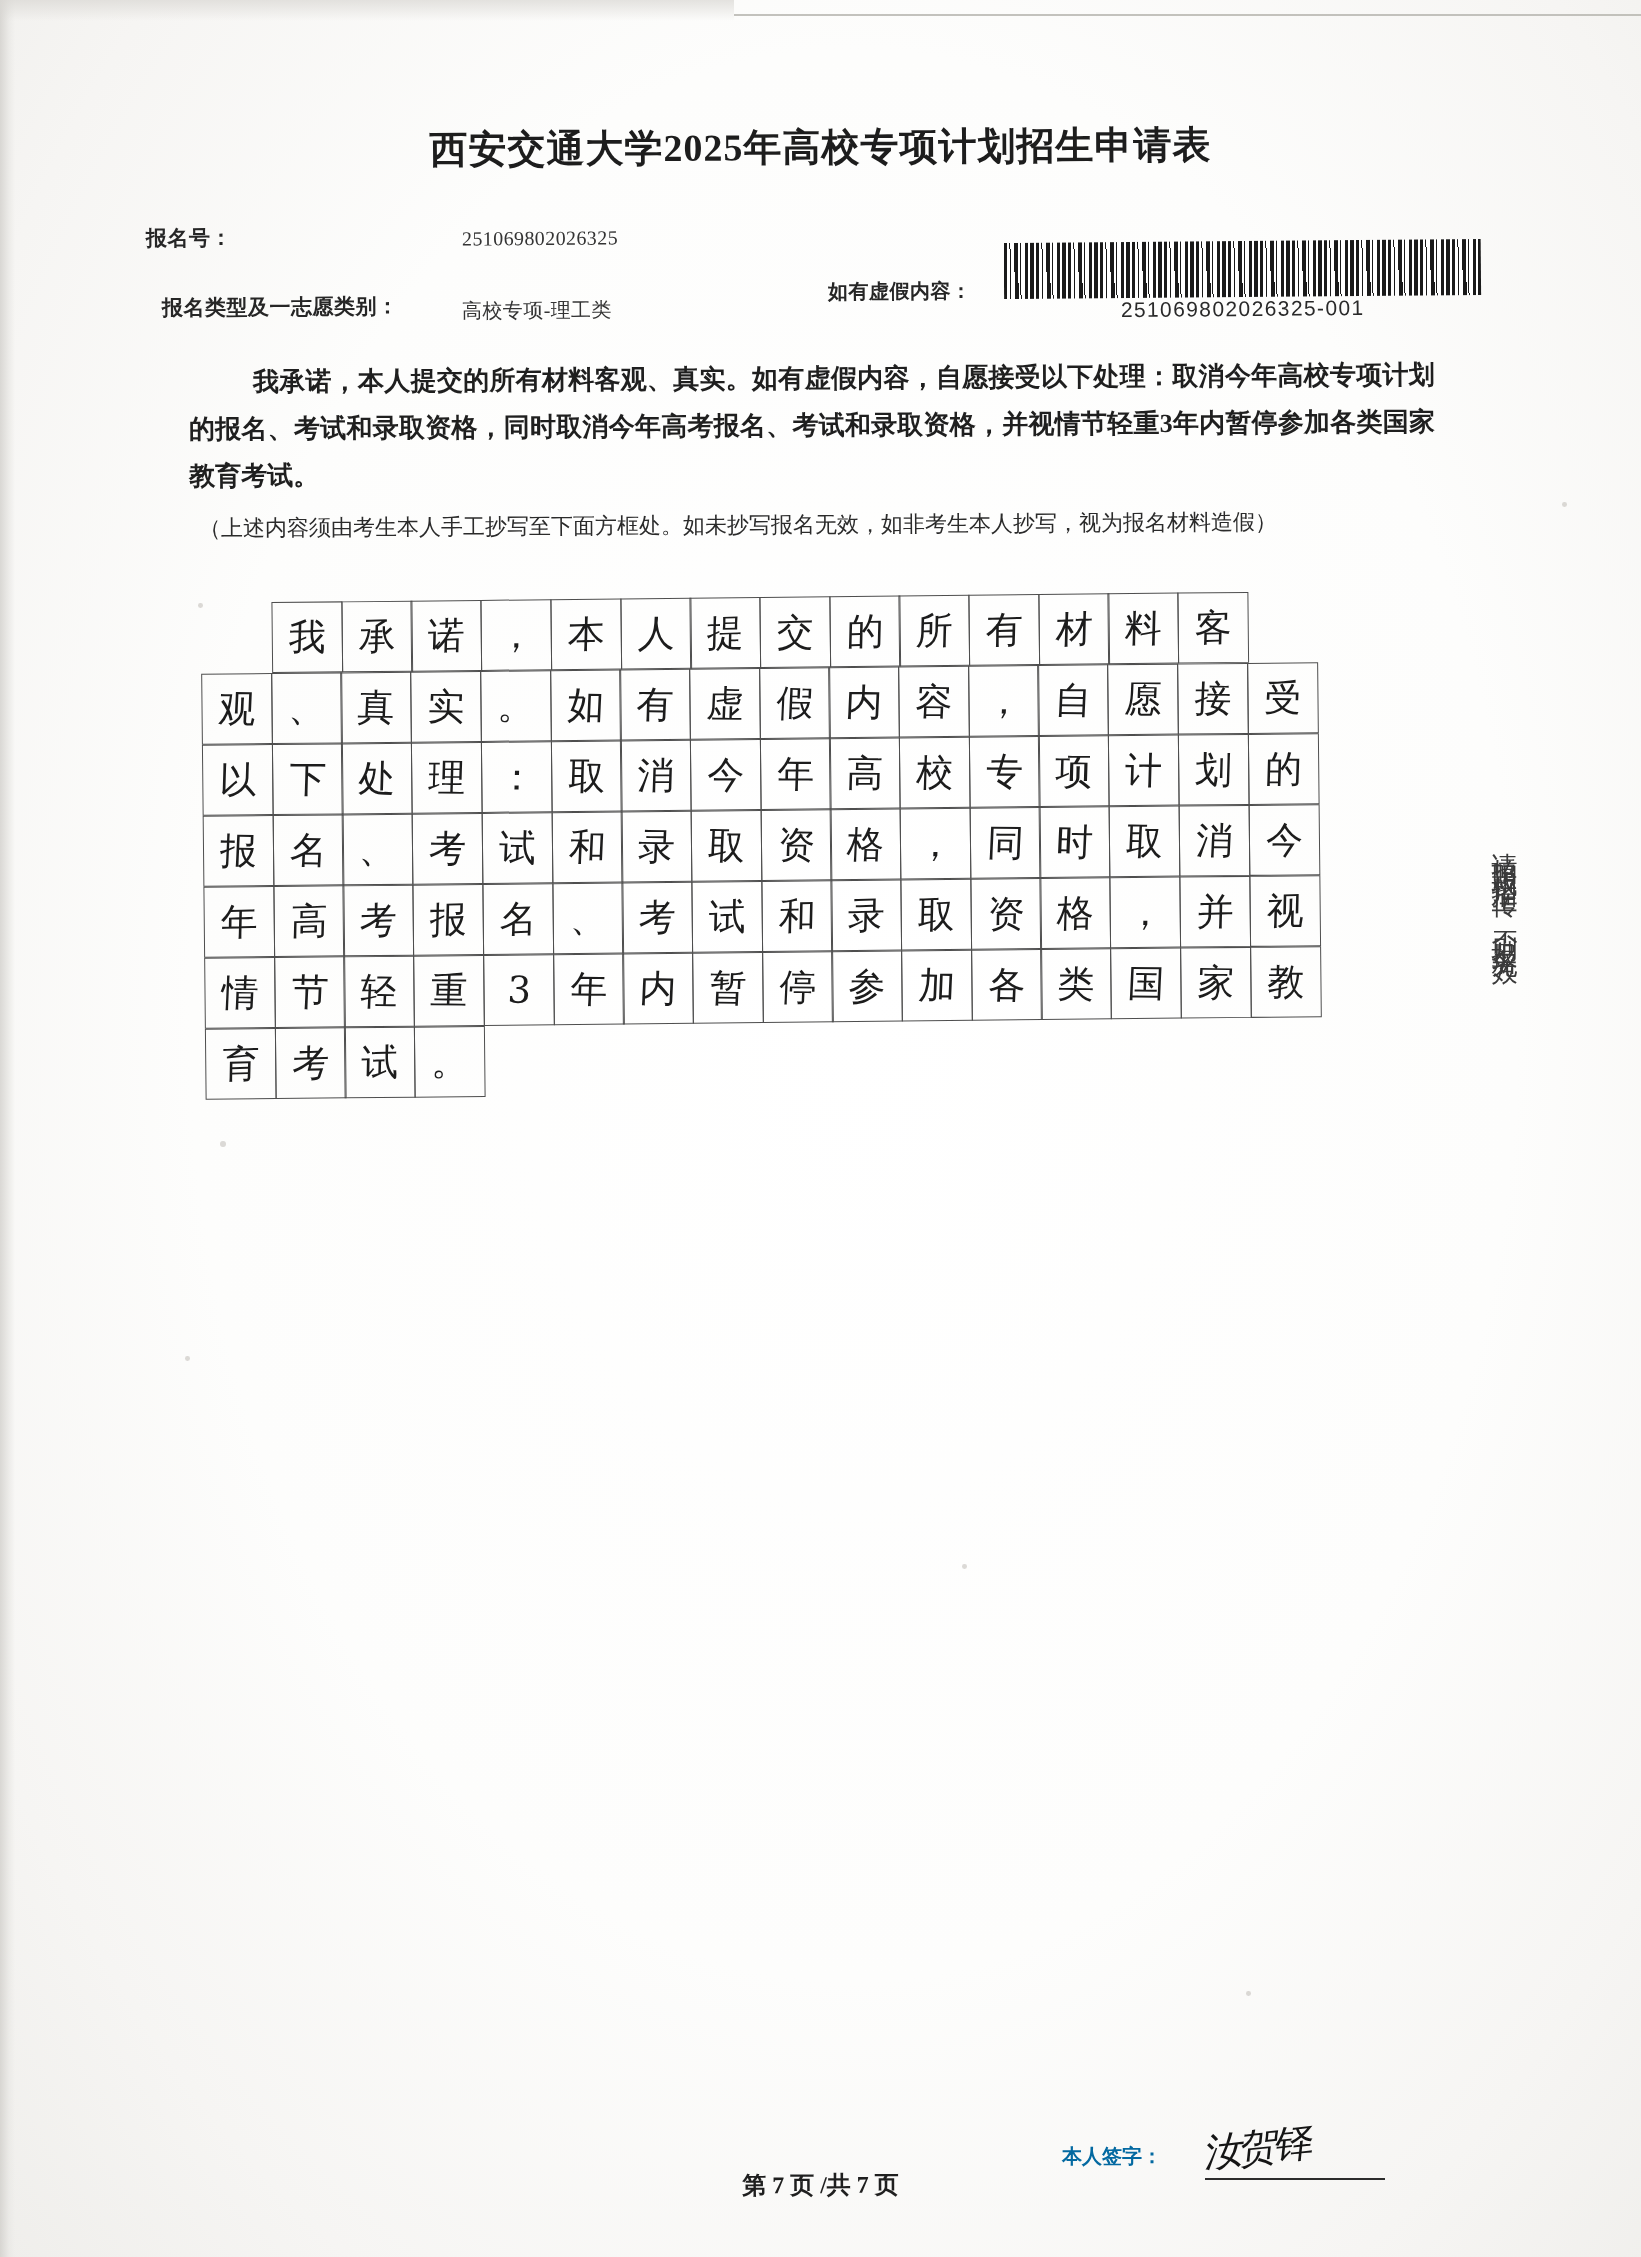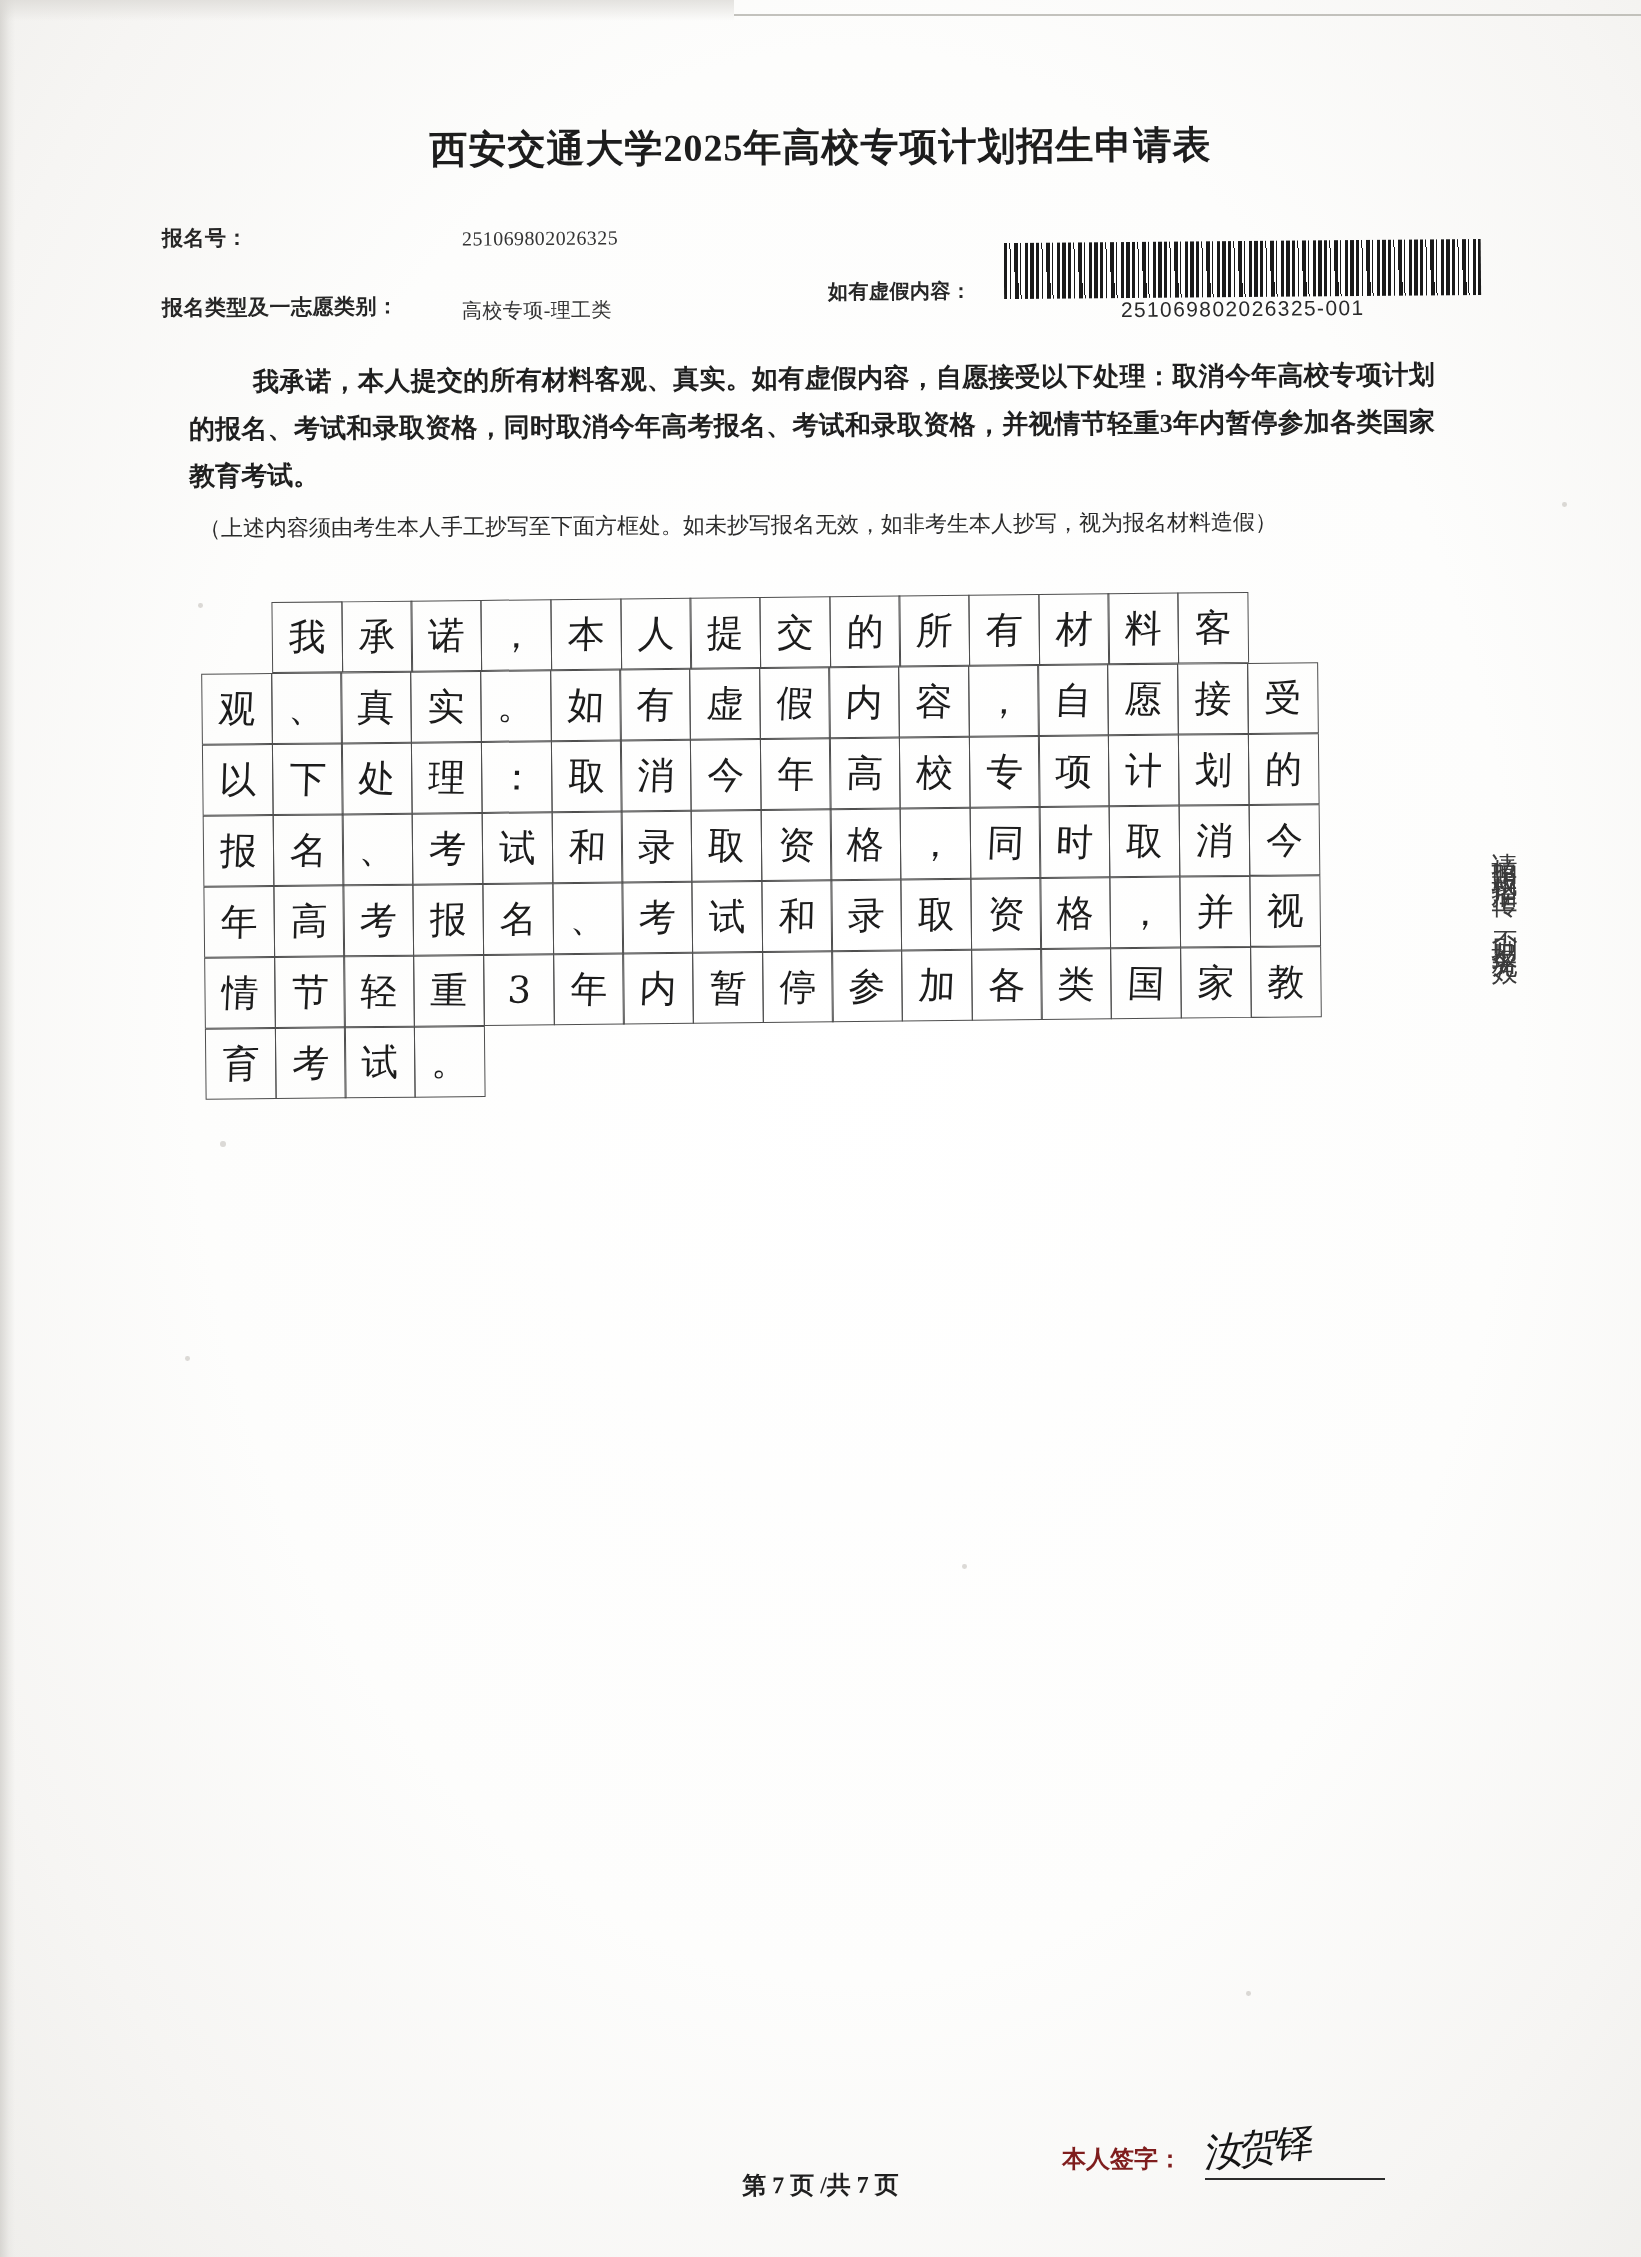--- a/index.html
+++ b/index.html
@@ -77,21 +77,21 @@
     color: #262626;
     letter-spacing: 0.5px;
   }
   .val {
     position: absolute;
     font-family: "Liberation Serif", serif;
     font-size: 20px;
     color: #343434;
     letter-spacing: 0.4px;
   }
-  #reg-no-label  { left: 162px; top: 224px; transform: rotate(-0.4deg); }
+  #reg-no-label  { left: 146px; top: 224px; transform: rotate(-0.4deg); }
   #reg-no-value  { left: 462px; top: 227px; transform: rotate(-0.4deg); }
   #type-label    { left: 162px; top: 293px; transform: rotate(-0.4deg); }
   #type-value    { left: 462px; top: 297px; transform: rotate(-0.4deg); }
   #form-no-label { left: 828px; top: 278px; transform: rotate(-0.4deg); font-size: 20px; }
 
   
   .barcode-box {
     position: absolute;
     left: 1004px; top: 241px;
     width: 477px; height: 83px;
@@ -194,22 +194,22 @@
     text-orientation: upright;
     height: 502px;
   }
 
   
   .sign-label {
     position: absolute;
     left: 1062px; top: 2143px;
     font-family: "Liberation Serif", serif;
     font-weight: bold;
-    font-size: 24px;
-    color: #7f1d1d;
+    font-size: 20px;
+    color: #0369a1;
   }
   .sign-line {
     position: absolute;
     left: 1205px; top: 2178px;
     width: 180px; height: 1.9px;
     background: #2c2c2c;
   }
   .signature {
     position: absolute;
     left: 1205px; top: 2116px;

